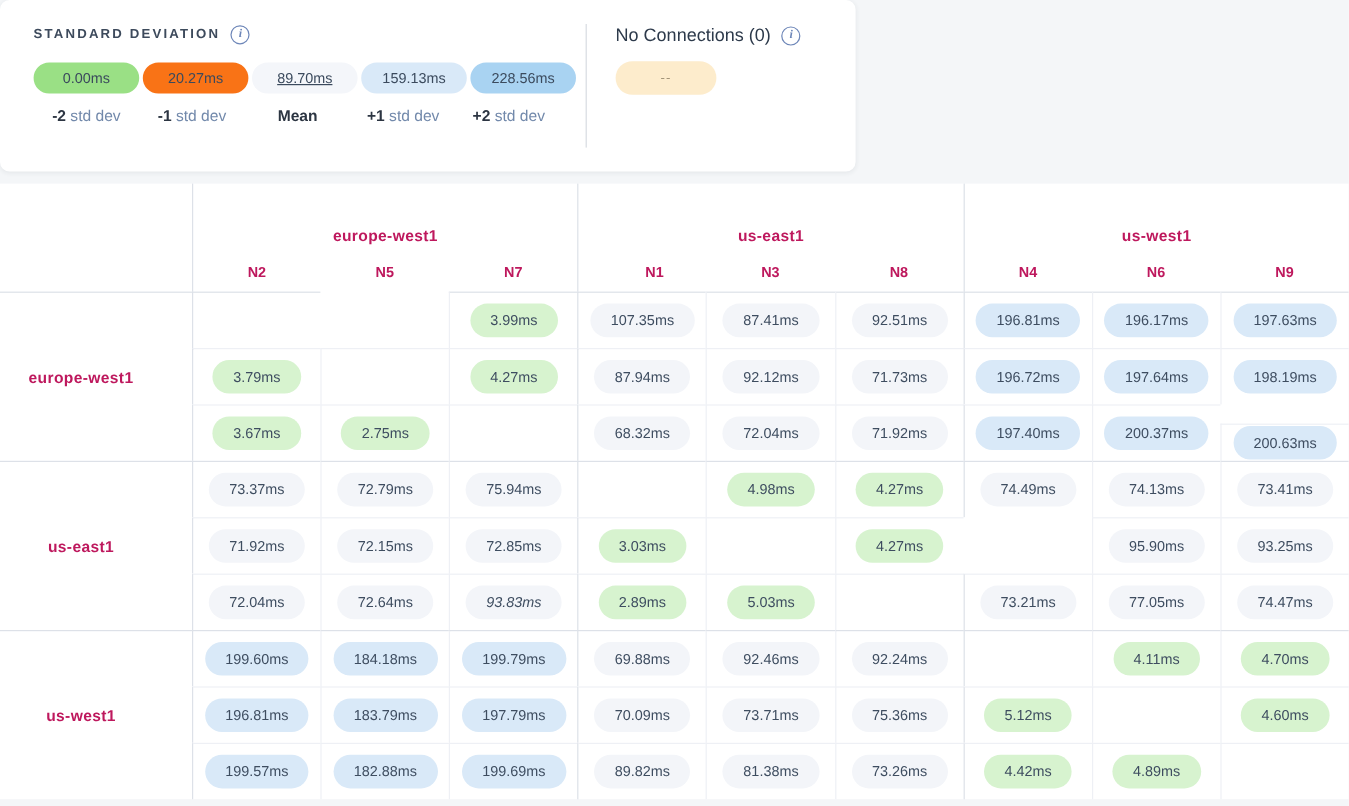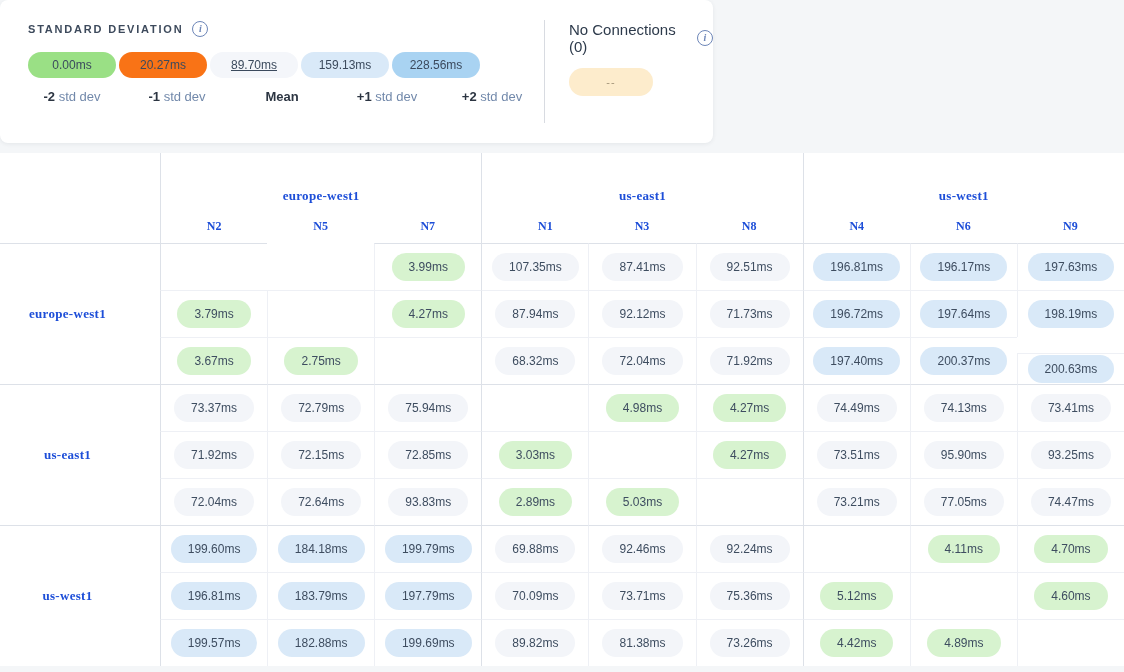--- a/index.html
+++ b/index.html
@@ -29,42 +29,42 @@
     display: inline-flex; align-items: center; justify-content: center;
     font-family: "Liberation Serif", serif; font-style: italic; font-weight: bold;
     cursor: pointer; flex: 0 0 auto;
   }
   .pills-row { display: flex; gap: 3px; }
   .legend-pill {
     width: 88px; height: 26px; border-radius: 13px;
     display: flex; align-items: center; justify-content: center;
     font-size: 12px; color: #3b4a5d;
   }
-  .labels-row { display: flex; gap: 17px; margin-top: 11px; }
+  .labels-row { display: flex; gap: 0; margin-top: 11px; }
   .legend-label { width: 88px; text-align: center; font-size: 13px; color: #7289ab; }
   .legend-label b { color: #2c3542; }
   .v-divider { width: 1px; height: 103px; background: #d8dbe1; margin: 20px 0 0 8px; }
   .noconn-section { padding: 21px 0 0 24px; }
   .noconn-title-row { display: flex; align-items: center; gap: 9px; margin-bottom: 13px; }
   .noconn-title { font-size: 15px; color: #2d3a4b; }
   .noconn-pill {
     width: 84px; height: 28px; border-radius: 14px;
     background: var(--c-none, #fdeccc);
     display: flex; align-items: center; justify-content: center;
     font-size: 11px; color: #a39478; letter-spacing: 1px;
   }
   .matrix {
     margin-top: 10px;
     width: 1124px;
     background: #ffffff;
     display: grid;
     grid-template-columns: 125px 35px repeat(9, 1fr);
     grid-template-rows: 57px 33px repeat(9, 47px);
   }
-  .mono { font-family: Liberation Serif, serif; font-weight: bold; color: #1d4ed8; }
+  .mono { font-family: Liberation Sans, sans-serif; font-weight: bold; color: #be185d; }
   .corner { grid-column: 1 / 3; grid-row: 1 / 3; }
   .col-region {
     grid-row: 1;
     display: flex; align-items: flex-end; justify-content: center;
     font-size: 13px; padding-bottom: 6px; letter-spacing: 0.3px;
   }
   .col-node {
     grid-row: 2;
     display: flex; align-items: center; justify-content: center;
     font-size: 12px;
@@ -254,37 +254,34 @@
     <div class="cell bl-l bt-l" style="grid-area: 7 / 5;">
       <span class="cpill p-mid">72.85ms</span>
     </div>
     <div class="cell bl-g bt-l" style="grid-area: 7 / 6;">
       <span class="cpill p-low">3.03ms</span>
     </div>
     <div class="cell bl-l bt-l" style="grid-area: 7 / 7;"></div>
     <div class="cell bl-l bt-l" style="grid-area: 7 / 8;">
       <span class="cpill p-low">4.27ms</span>
     </div>
-    <div class="cell bl-g bt-l" style="grid-area: 7 / 9;">
-      <span class="cpill p-mid">73.51ms</span>
-    </div>
     <div class="cell bl-l bt-l" style="grid-area: 7 / 10;">
       <span class="cpill p-mid">95.90ms</span>
     </div>
     <div class="cell bl-l bt-l" style="grid-area: 7 / 11;">
       <span class="cpill p-mid">93.25ms</span>
     </div>
     <div class="row-node mono" style="grid-row: 8;"></div>
     <div class="cell bl-g bt-l" style="grid-area: 8 / 3;">
       <span class="cpill p-mid">72.04ms</span>
     </div>
     <div class="cell bl-l bt-l" style="grid-area: 8 / 4;">
       <span class="cpill p-mid">72.64ms</span>
     </div>
-    <div class="cell bl-l bt-l" style="grid-area: 8 / 5;">
+    <div class="cell bl-l bt-l" style="grid-area: 8 / 5; font-style: italic;">
       <span class="cpill p-mid">93.83ms</span>
     </div>
     <div class="cell bl-g bt-l" style="grid-area: 8 / 6;">
       <span class="cpill p-low">2.89ms</span>
     </div>
     <div class="cell bl-l bt-l" style="grid-area: 8 / 7;">
       <span class="cpill p-low">5.03ms</span>
     </div>
     <div class="cell bl-l bt-l" style="grid-area: 8 / 8;"></div>
     <div class="cell bl-g bt-l" style="grid-area: 8 / 9;">

